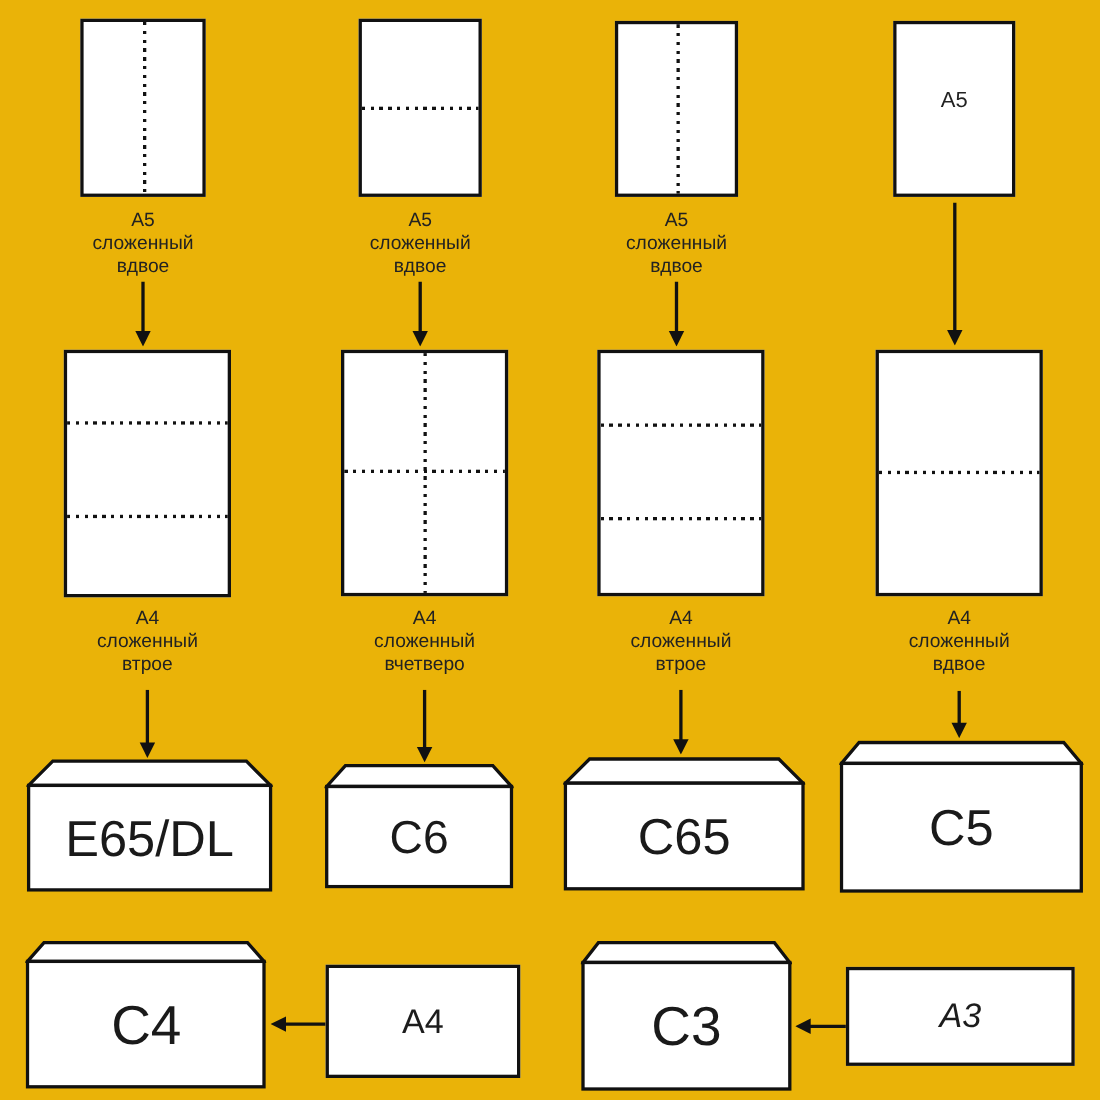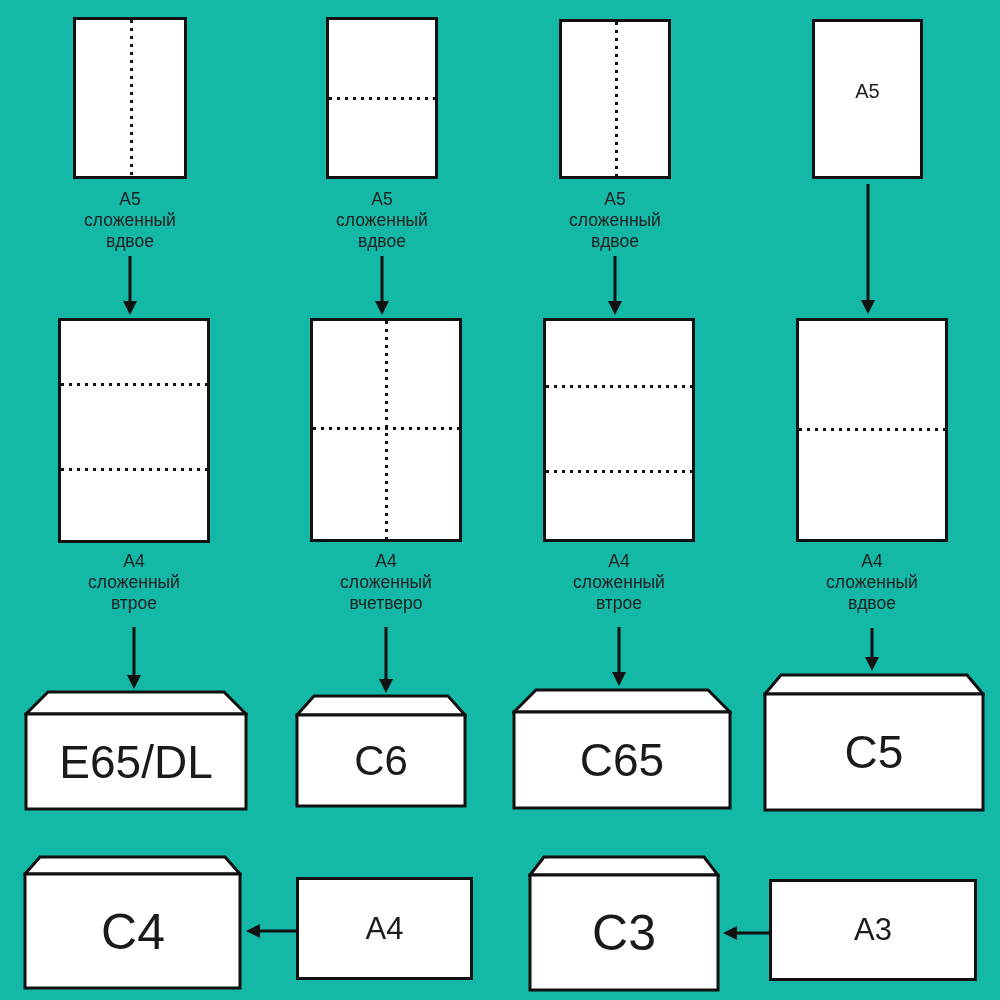--- a/index.html
+++ b/index.html
@@ -1,17 +1,17 @@
 <!DOCTYPE html>
 <html><head>
 <meta charset="utf-8">
 <style>
   html,body{margin:0;padding:0;background:#ffffff;}
   #canvas{
-    position:relative;width:1000px;height:1000px;background:#14b8a6;
+    position:relative;width:1000px;height:1000px;background:#eab308;
     font-family:"Liberation Sans",sans-serif;color:#1c1c1c;overflow:hidden;
   }
   .sheet{
     position:absolute;box-sizing:border-box;background:#ffffff;
     border:3px solid #111111;
   }
   .fold-h{
     position:absolute;height:3px;left:0;right:0;
     background:repeating-linear-gradient(90deg,#111 0 3px,transparent 3px 8px);
   }
@@ -187,21 +187,21 @@
     <line x1="50" y1="10" x2="13" y2="10"></line>
       <polygon points="14,3 14,17 0,10"></polygon>
   </svg>
 
   <svg class="envelope" style="left:528px;top:855px;" width="192" height="137" viewBox="0 0 192 137">
     <polygon points="2,20 16,2 176,2 190,20"></polygon>
     <rect x="2" y="20" width="188" height="115"></rect>
     <text class="env-label" x="96" y="95" font-size="50">C3</text>
   </svg>
 
-  <div class="flat-rect" style="left:769px;top:879px;width:208px;height:102px;">
+  <div class="flat-rect" style="left:769px;top:879px;width:208px;height:90px;font-style:italic;">
     <span>А3</span>
   </div>
 
   <svg class="arrow" style="left:723px;top:923px;" width="46" height="20" viewBox="0 0 46 20">
     <line x1="46" y1="10" x2="13" y2="10"></line>
       <polygon points="14,3 14,17 0,10"></polygon>
   </svg>
 
 </div>
 

